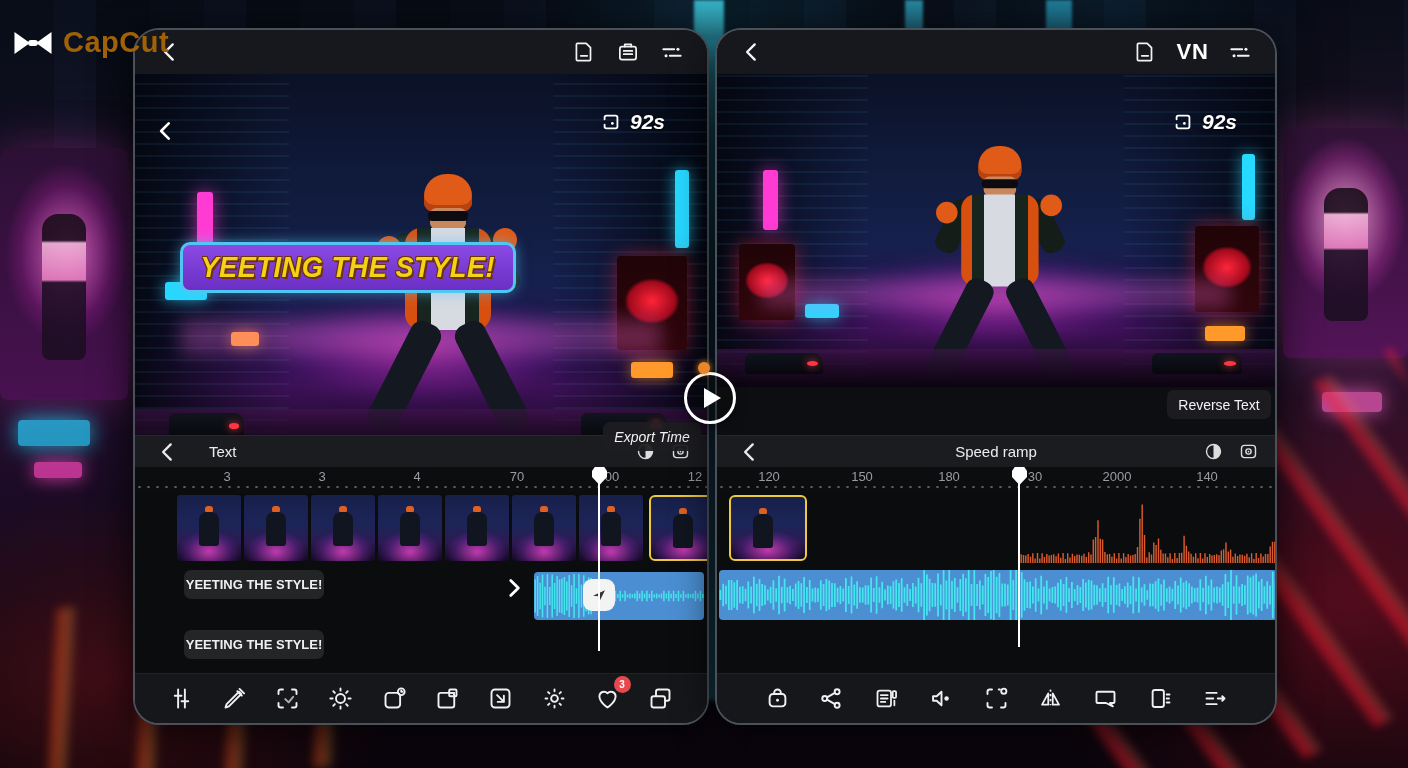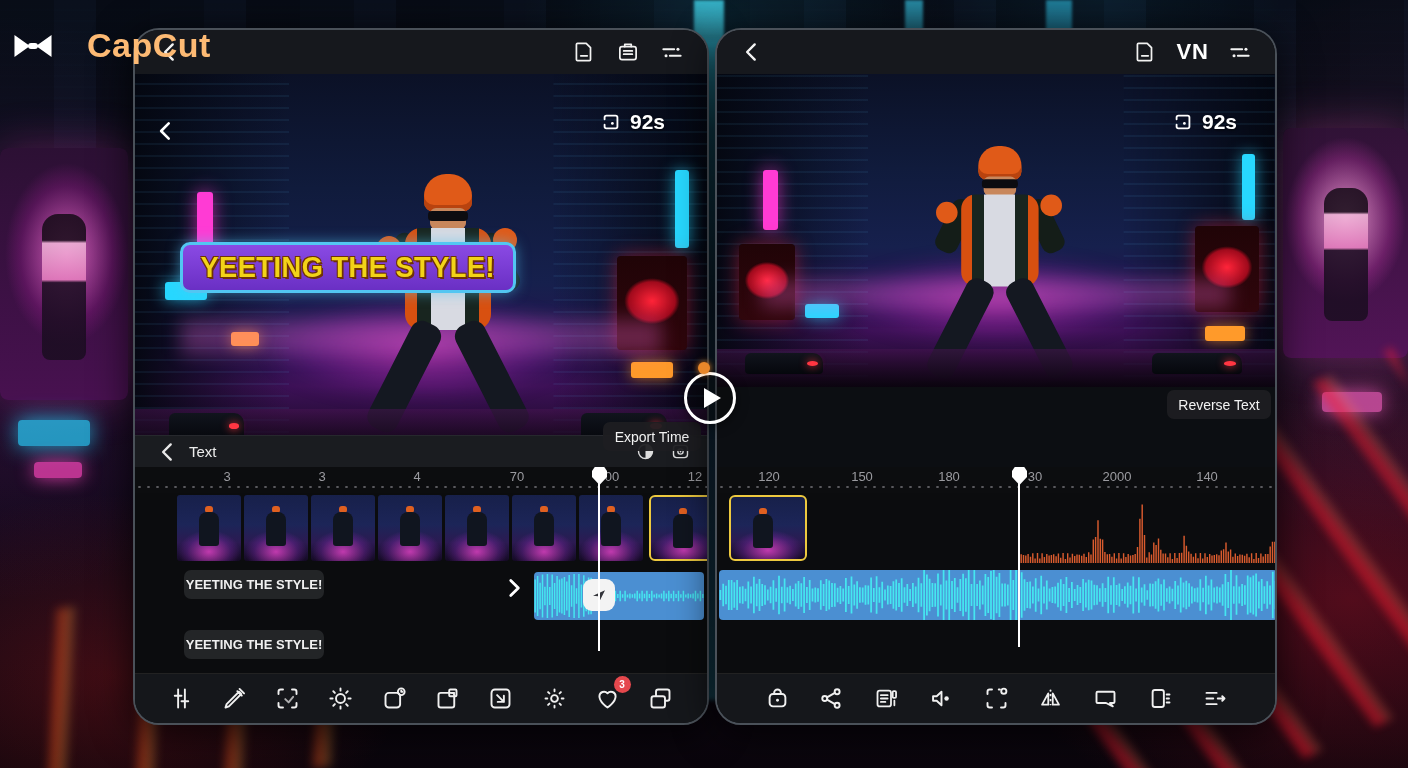--- a/index.html
+++ b/index.html
@@ -56,37 +56,37 @@
     filter:blur(4px); opacity:.85;
     background:repeating-linear-gradient(78deg, transparent 0 24px, rgba(255,30,50,.55) 28px 36px,
       rgba(255,120,90,.3) 40px 44px, transparent 48px 76px); }
   .seam-glow { position:absolute; left:698px; top:40px; width:26px; height:660px;
     background:linear-gradient(180deg, rgba(40,170,200,.5), rgba(20,90,120,.25) 40%, rgba(40,170,200,.4));
     filter:blur(2px); }
 
   
   .brand { position:absolute; left:12px; top:26px; z-index:4; display:flex; align-items:center; gap:9px; }
   .brand svg { width:42px; height:32px; }
-  .brand-name { font-size:34px; font-weight:700; color:#fdba74; letter-spacing:.5px;margin-left:24px; }
+  .brand-name { font-size:29px; font-weight:700; color:#a16207; letter-spacing:.5px; }
 
   
   .phone { position:absolute; top:28px; height:697px; background:#0c0e12; border:2px solid #4a5159;
     border-radius:26px; overflow:hidden; z-index:2; box-shadow:0 8px 40px rgba(0,0,0,.75); }
   .phone.pleft  { left:133px; width:576px; }
   .phone.pright { left:715px; width:562px; }
 
   .topbar { position:absolute; left:0; top:0; right:0; height:44px; background:#16181d;
     display:flex; align-items:center; }
   .topbar .back { margin-left:22px; }
   .tb-icons { margin-left:auto; display:flex; align-items:center; gap:18px; margin-right:22px; }
   .icon-btn svg { width:26px; height:26px; display:block; }
   .vn-label { font-size:22px; font-weight:700; color:#fff; letter-spacing:1px; }
 
   
-  .preview { position:absolute; left:0; right:0; top:44px; overflow:hidden; background:#1d4ed8; }
+  .preview { position:absolute; left:0; right:0; top:44px; overflow:hidden; background:#1d4ed8;font-style:italic; }
   .pleft  .preview { height:381px; }
   .pright .preview { height:313px; }
   .sky { position:absolute; inset:0;
     background:linear-gradient(180deg,#0b1126 0%,#101b3c 30%,#16204d 55%,#261350 72%,#3c1156 82%,#150820 100%); }
   .street-glow { position:absolute; left:15%; top:55%; width:70%; height:34%;
     background:radial-gradient(50% 50% at 50% 50%, rgba(255,70,220,.55), rgba(180,40,200,.25) 55%, transparent 78%);
     filter:blur(10px); }
   .bldg { position:absolute; top:0; height:100%; width:27%;
     background-image:
       repeating-linear-gradient(0deg, transparent 0 10px, rgba(90,200,255,.07) 10px 12px),
@@ -146,21 +146,21 @@
 
   .pill { position:absolute; background:rgba(30,30,33,.94); border-radius:7px; color:#f2f2f2;
     font-size:14px; display:flex; align-items:center; justify-content:center; z-index:4; white-space:nowrap; }
   .export-pill  { left:468px; top:348px; width:98px; height:29px; }
   .reverse-pill { left:450px; top:360px; width:104px; height:29px; }
 
   
   .panel-header { position:absolute; left:0; right:0; top:405px; height:32px; background:#1a1c20;
     border-top:1px solid #26282d; display:flex; align-items:center; }
   .panel-header .back { margin-left:20px; }
-  .panel-title { font-size:15px; color:#ececec; margin-left:8px; }
+  .panel-title { font-size:15px; color:#ececec; margin-left:28px; }
   .pright .panel-title { position:absolute; left:0; right:0; text-align:center; margin:0; }
   .ph-icons { margin-left:auto; display:flex; gap:14px; margin-right:16px; z-index:1; }
   .ph-icons svg { width:21px; height:21px; }
 
   .ruler { position:absolute; left:0; right:0; top:437px; height:26px; background:#0c0d0f; }
   .ruler .dots { position:absolute; left:0; right:0; top:18px; height:4px;
     background-image:radial-gradient(circle, #5a5a5f 1px, transparent 1.4px); background-size:9px 4px; }
   .tick { position:absolute; top:2px; font-size:13px; color:#9b9ba0; transform:translateX(-50%); }
 
   .track-area { position:absolute; left:0; right:0; top:463px; bottom:50px; background:#0b0c0e; }
@@ -521,20 +521,43 @@
         <svg viewBox="0 0 24 24" fill="none" stroke="#fff" stroke-width="2" stroke-linecap="round">
             <path d="M5 9V7a2 2 0 0 1 2-2h10a2 2 0 0 1 2 2v10a2 2 0 0 1-2 2H7a2 2 0 0 1-2-2v-2"></path>
             <circle cx="13.5" cy="13.5" r="1.5" fill="#fff" stroke="none"></circle>
           </svg>
         <span>92s</span>
       </div>
     </div>
 
     <div class="pill reverse-pill">Reverse Text</div>
 
+    <div class="panel-header">
+      <span class="back icon-btn">
+        <svg viewBox="0 0 24 24" fill="none" stroke="#e8e8e8" stroke-width="2.2" stroke-linecap="round" stroke-linejoin="round" width="18" height="18">
+            <path d="M14.5 5 L7.5 12 L14.5 19"></path>
+          </svg>
+      </span>
+      <span class="panel-title">Speed ramp</span>
+      <span class="ph-icons">
+        <span class="icon-btn">
+          <svg viewBox="0 0 24 24">
+              <circle cx="12" cy="12" r="8" fill="none" stroke="#ddd" stroke-width="1.6"></circle>
+              <path d="M12 4a8 8 0 0 1 0 16z" fill="#ddd"></path>
+            </svg>
+        </span>
+        <span class="icon-btn">
+          <svg viewBox="0 0 24 24" fill="none" stroke="#ddd" stroke-width="1.6">
+              <rect x="4" y="5" width="16" height="14" rx="3.5"></rect>
+              <circle cx="12" cy="12" r="3"></circle>
+              <circle cx="12" cy="12" r="1" fill="#ddd" stroke="none"></circle>
+            </svg>
+        </span>
+      </span>
+    </div>
 
     <div class="ruler">
       <div class="dots"></div>
       <span class="tick" style="left:52px">120</span>
       <span class="tick" style="left:145px">150</span>
       <span class="tick" style="left:232px">180</span>
       <span class="tick" style="left:318px">30</span>
       <span class="tick" style="left:400px">2000</span>
       <span class="tick" style="left:490px">140</span>
     </div>

